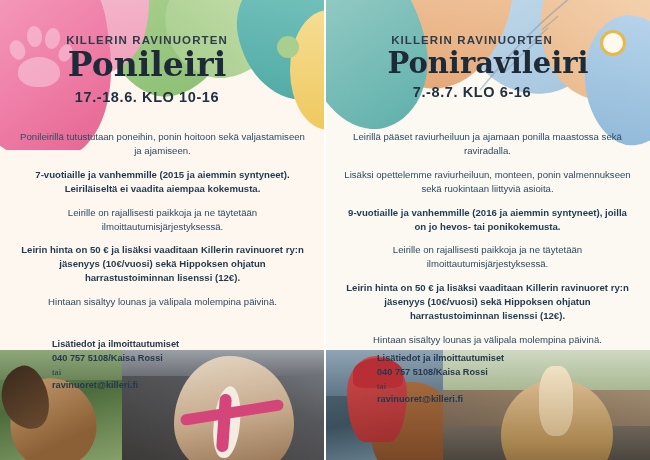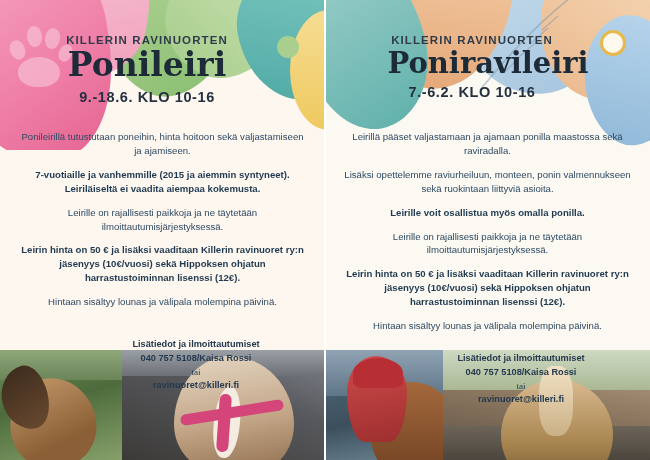--- a/index.html
+++ b/index.html
@@ -179,22 +179,21 @@
     margin: 0 0 10px 0;
     font-size: 9.6px;
     line-height: 1.45;
     color: #2f4a63;
   }
   .body p.b { font-weight: 700; color: #1f3950; }
   .body p.last { margin-bottom: 6px; }
 
   .contact {
     position: absolute;
-    left: 76px; width: 240px;
-    text-align: center;
+    left: 52px; width: 240px;
     z-index: 20;
     font-size: 9.2px;
     line-height: 1.5;
     color: #24394f;
     font-weight: 700;
   }
   .contact .thin { font-weight: 400; font-family: Liberation Serif, serif; }
   .contact.left-c  { top: 338px; }
   .contact.right-c { top: 352px; }
 
@@ -316,25 +315,25 @@
         <span class="pad p3"></span>
         <span class="pad p4"></span>
         <span class="pad main"></span>
       </div>
     </div>
     <div class="circle-badge badge-green"></div>
 
     <div class="head">
       <div class="kicker">KILLERIN RAVINUORTEN</div>
       <h1 class="title">Ponileiri</h1>
-      <div class="dates">9.-18.6. KLO 10-16</div>
+      <div class="dates">17.-18.6. KLO 10-16</div>
     </div>
 
     <div class="body">
-      <p>Ponileirillä tutustutaan poneihin, hinta hoitoon sekä valjastamiseen ja ajamiseen.</p>
+      <p>Ponileirillä tutustutaan poneihin, ponin hoitoon sekä valjastamiseen ja ajamiseen.</p>
       <p class="b">7-vuotiaille ja vanhemmille (2015 ja aiemmin syntyneet). Leiriläiseltä ei vaadita aiempaa kokemusta.</p>
       <p>Leirille on rajallisesti paikkoja ja ne täytetään ilmoittautumisjärjestyksessä.</p>
       <p class="b">Leirin hinta on 50 € ja lisäksi vaaditaan Killerin ravinuoret ry:n jäsenyys (10€/vuosi) sekä Hippoksen ohjatun harrastustoiminnan lisenssi (12€).</p>
       <p class="last">Hintaan sisältyy lounas ja välipala molempina päivinä.</p>
     </div>
 
     <div class="contact left-c">
       <div>Lisätiedot ja ilmoittautumiset</div>
       <div>040 757 5108/Kaisa Rossi</div>
       <div class="thin">tai</div>
@@ -370,27 +369,27 @@
       <svg class="veins" viewBox="0 0 130 130">
         <path d="M20 110 C45 80 70 50 110 18" stroke="#7f96ad" stroke-width="1.6" fill="none"></path>
         <path d="M45 92 L62 74 M58 78 L76 62 M70 64 L88 48 M82 50 L98 36" stroke="#7f96ad" stroke-width="1.2" fill="none"></path>
       </svg>
     </div>
     <div class="circle-badge badge-yellow"></div>
 
     <div class="head">
       <div class="kicker">KILLERIN RAVINUORTEN</div>
       <h1 class="title small">Poniravileiri</h1>
-      <div class="dates">7.-6.2. KLO 10-16</div>
+      <div class="dates">7.-8.7. KLO 6-16</div>
     </div>
 
     <div class="body">
-      <p>Leirillä pääset valjastamaan ja ajamaan ponilla maastossa sekä raviradalla.</p>
+      <p>Leirillä pääset raviurheiluun ja ajamaan ponilla maastossa sekä raviradalla.</p>
       <p>Lisäksi opettelemme raviurheiluun, monteen, ponin valmennukseen sekä ruokintaan liittyviä asioita.</p>
-      <p class="b">Leirille voit osallistua myös omalla ponilla.</p>
+      <p class="b">9-vuotiaille ja vanhemmille (2016 ja aiemmin syntyneet), joilla on jo hevos- tai ponikokemusta.</p>
       <p>Leirille on rajallisesti paikkoja ja ne täytetään ilmoittautumisjärjestyksessä.</p>
       <p class="b">Leirin hinta on 50 € ja lisäksi vaaditaan Killerin ravinuoret ry:n jäsenyys (10€/vuosi) sekä Hippoksen ohjatun harrastustoiminnan lisenssi (12€).</p>
       <p class="last">Hintaan sisältyy lounas ja välipala molempina päivinä.</p>
     </div>
 
     <div class="contact right-c">
       <div>Lisätiedot ja ilmoittautumiset</div>
       <div>040 757 5108/Kaisa Rossi</div>
       <div class="thin">tai</div>
       <div>ravinuoret@killeri.fi</div>

